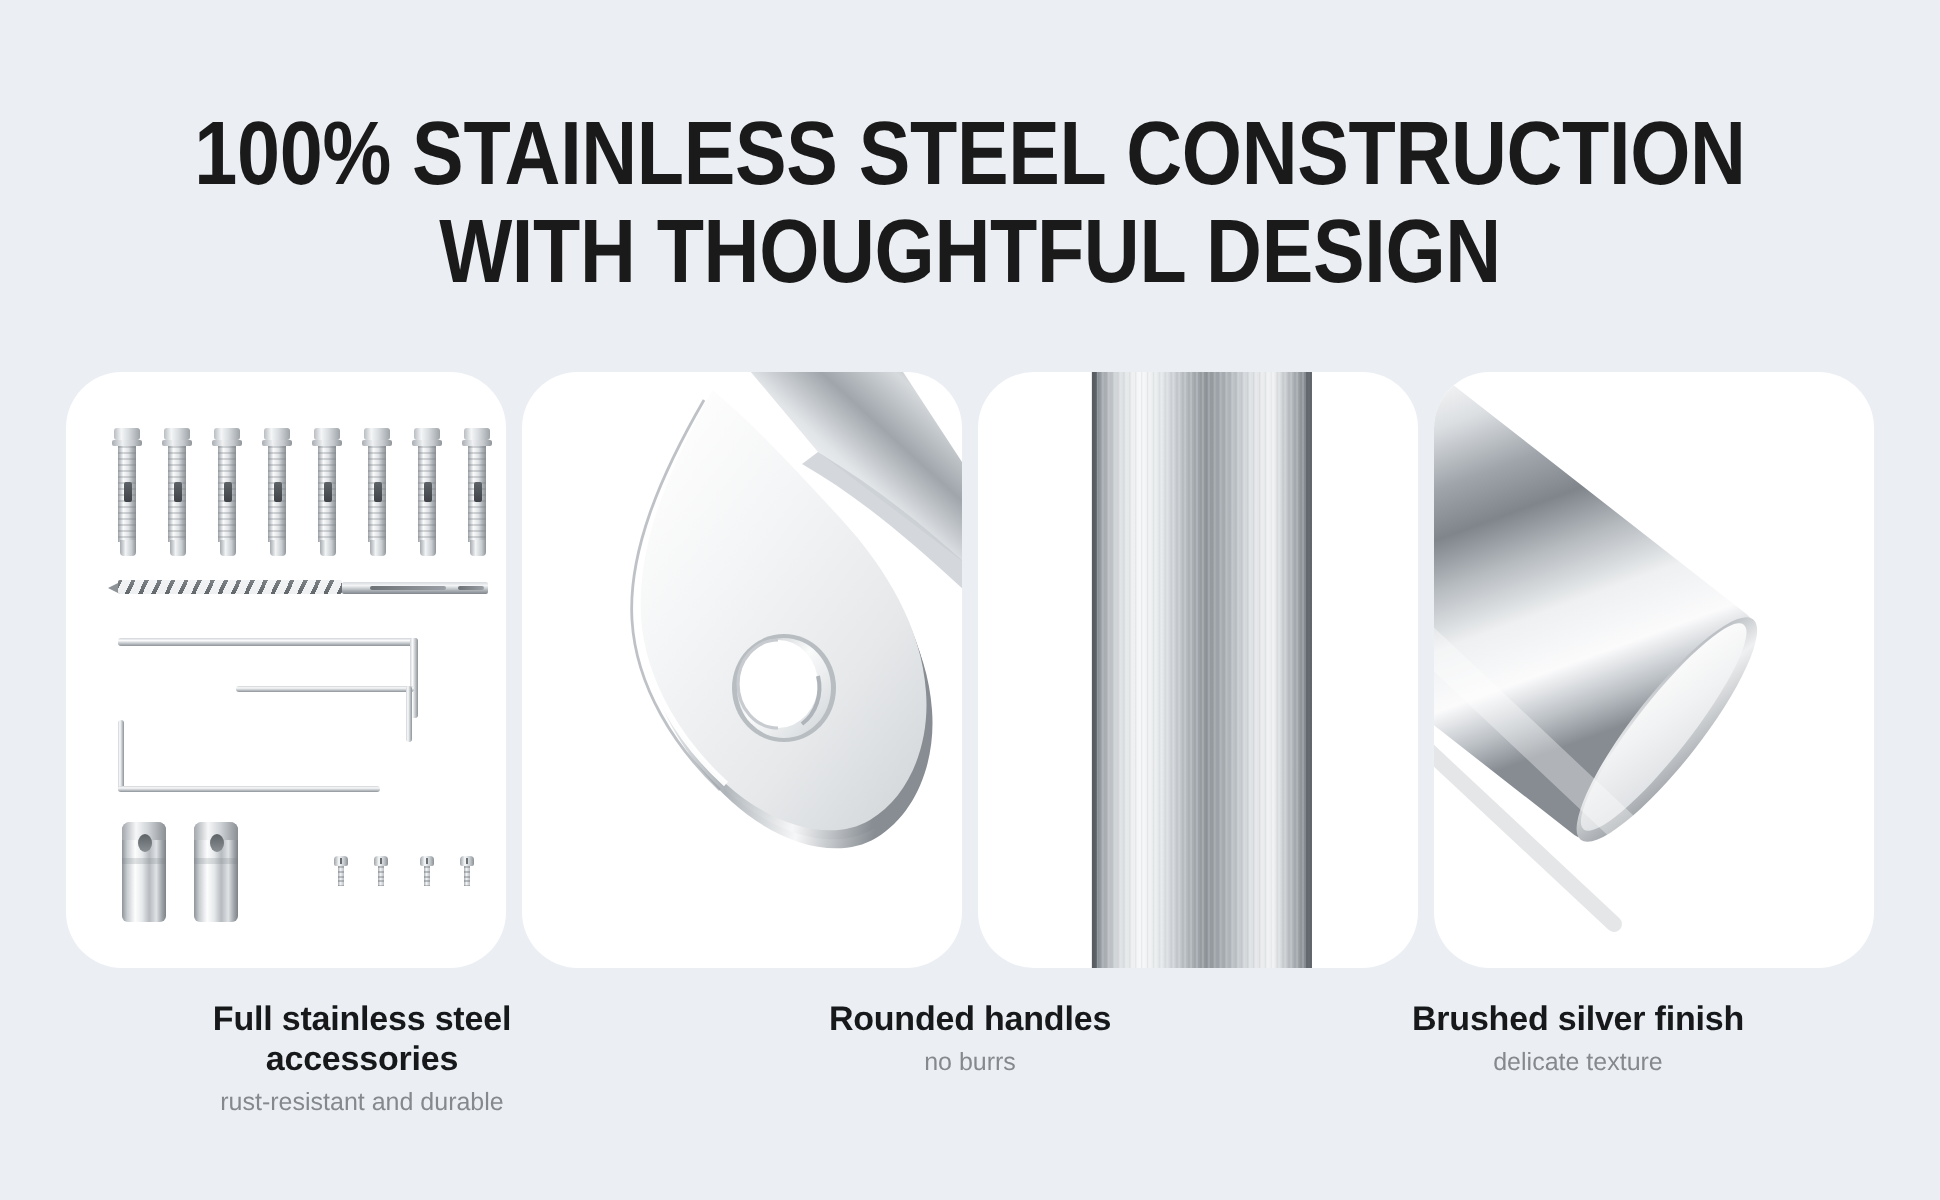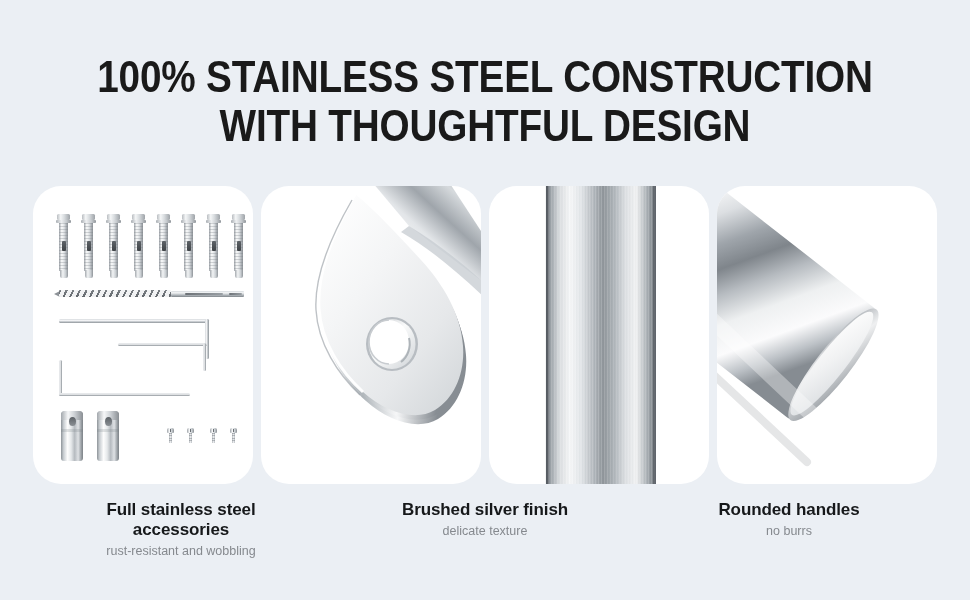--- a/index.html
+++ b/index.html
@@ -527,29 +527,29 @@
 
   </div>
 
   <div id="captions">
 
     <div class="caption">
       <div class="cap-title">
         <span>Full stainless steel</span><br>
         <span>accessories</span>
       </div>
-      <div class="cap-sub">rust-resistant and wobbling</div>
-    </div>
-
+      <div class="cap-sub">rust-resistant and durable</div>
+    </div>
+
+
+    <div class="caption">
+      <div class="cap-title">Rounded handles</div>
+      <div class="cap-sub">no burrs</div>
+    </div>
 
     <div class="caption">
       <div class="cap-title">Brushed silver finish</div>
       <div class="cap-sub">delicate texture</div>
     </div>
 
-    <div class="caption">
-      <div class="cap-title">Rounded handles</div>
-      <div class="cap-sub">no burrs</div>
-    </div>
-
   </div>
 
 </div>
 
 </body></html>

